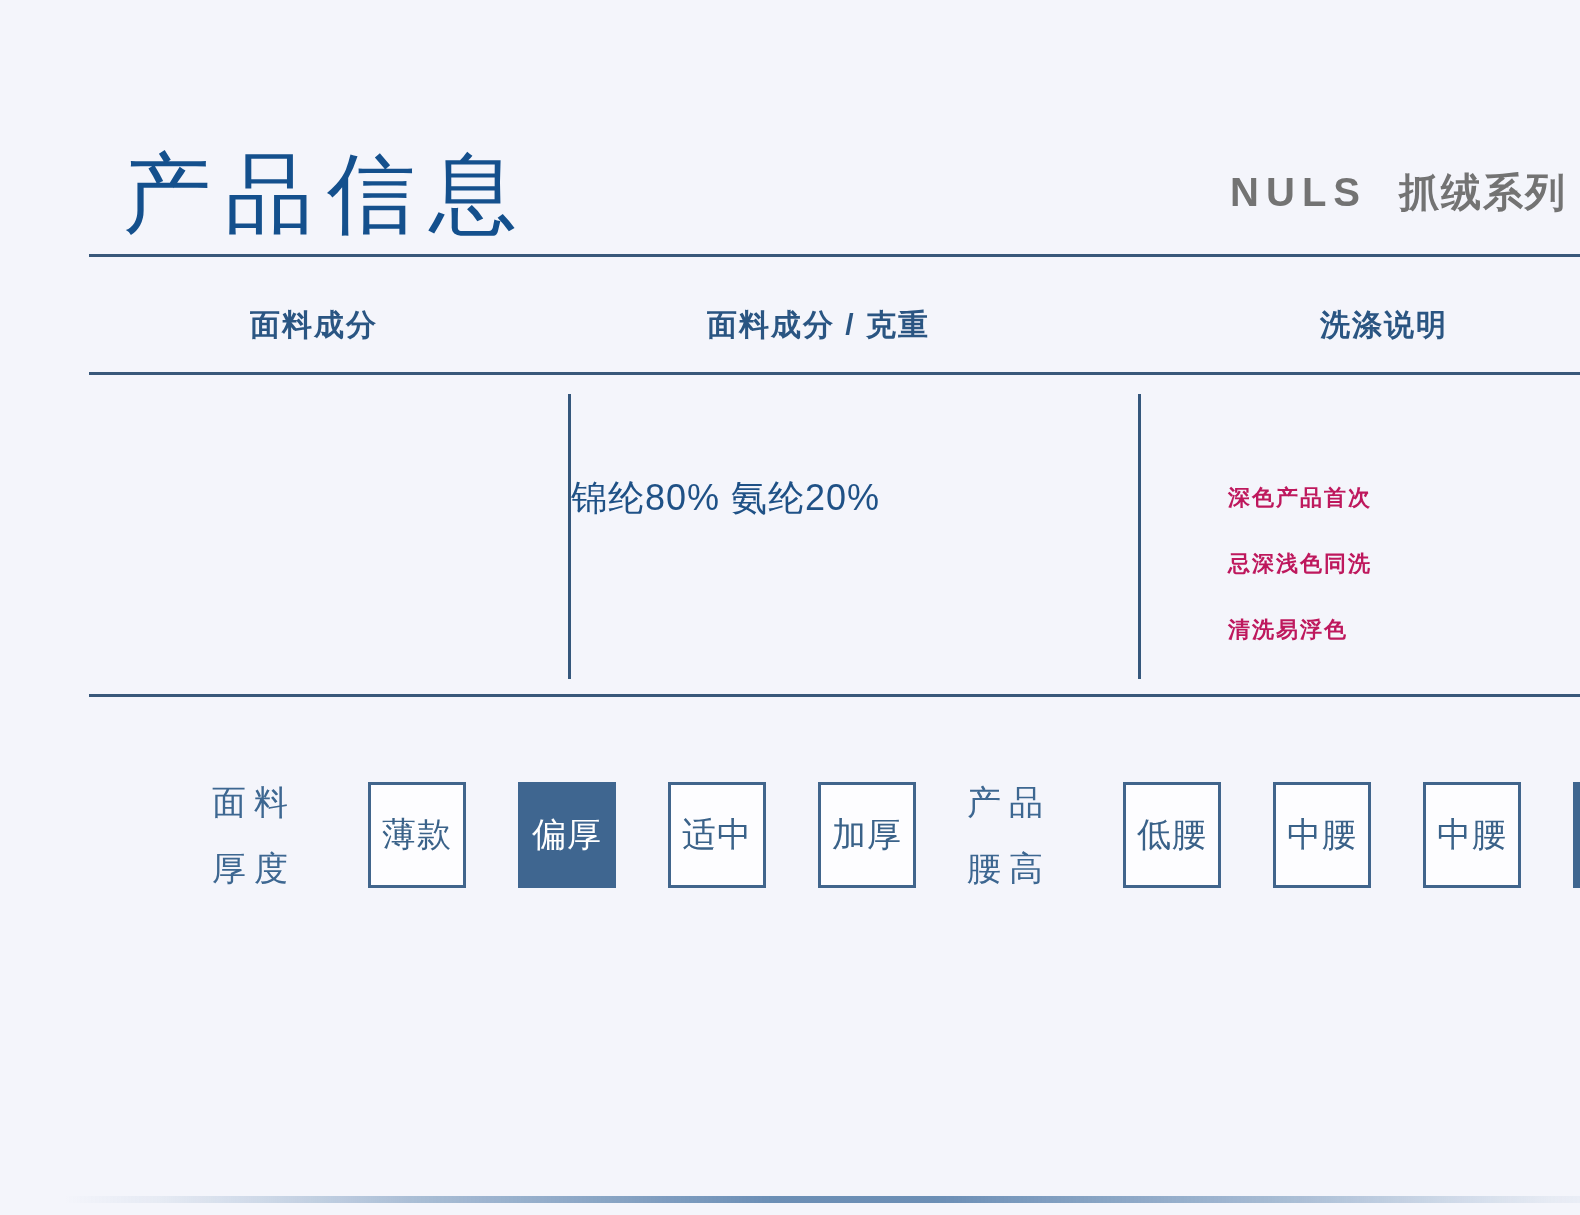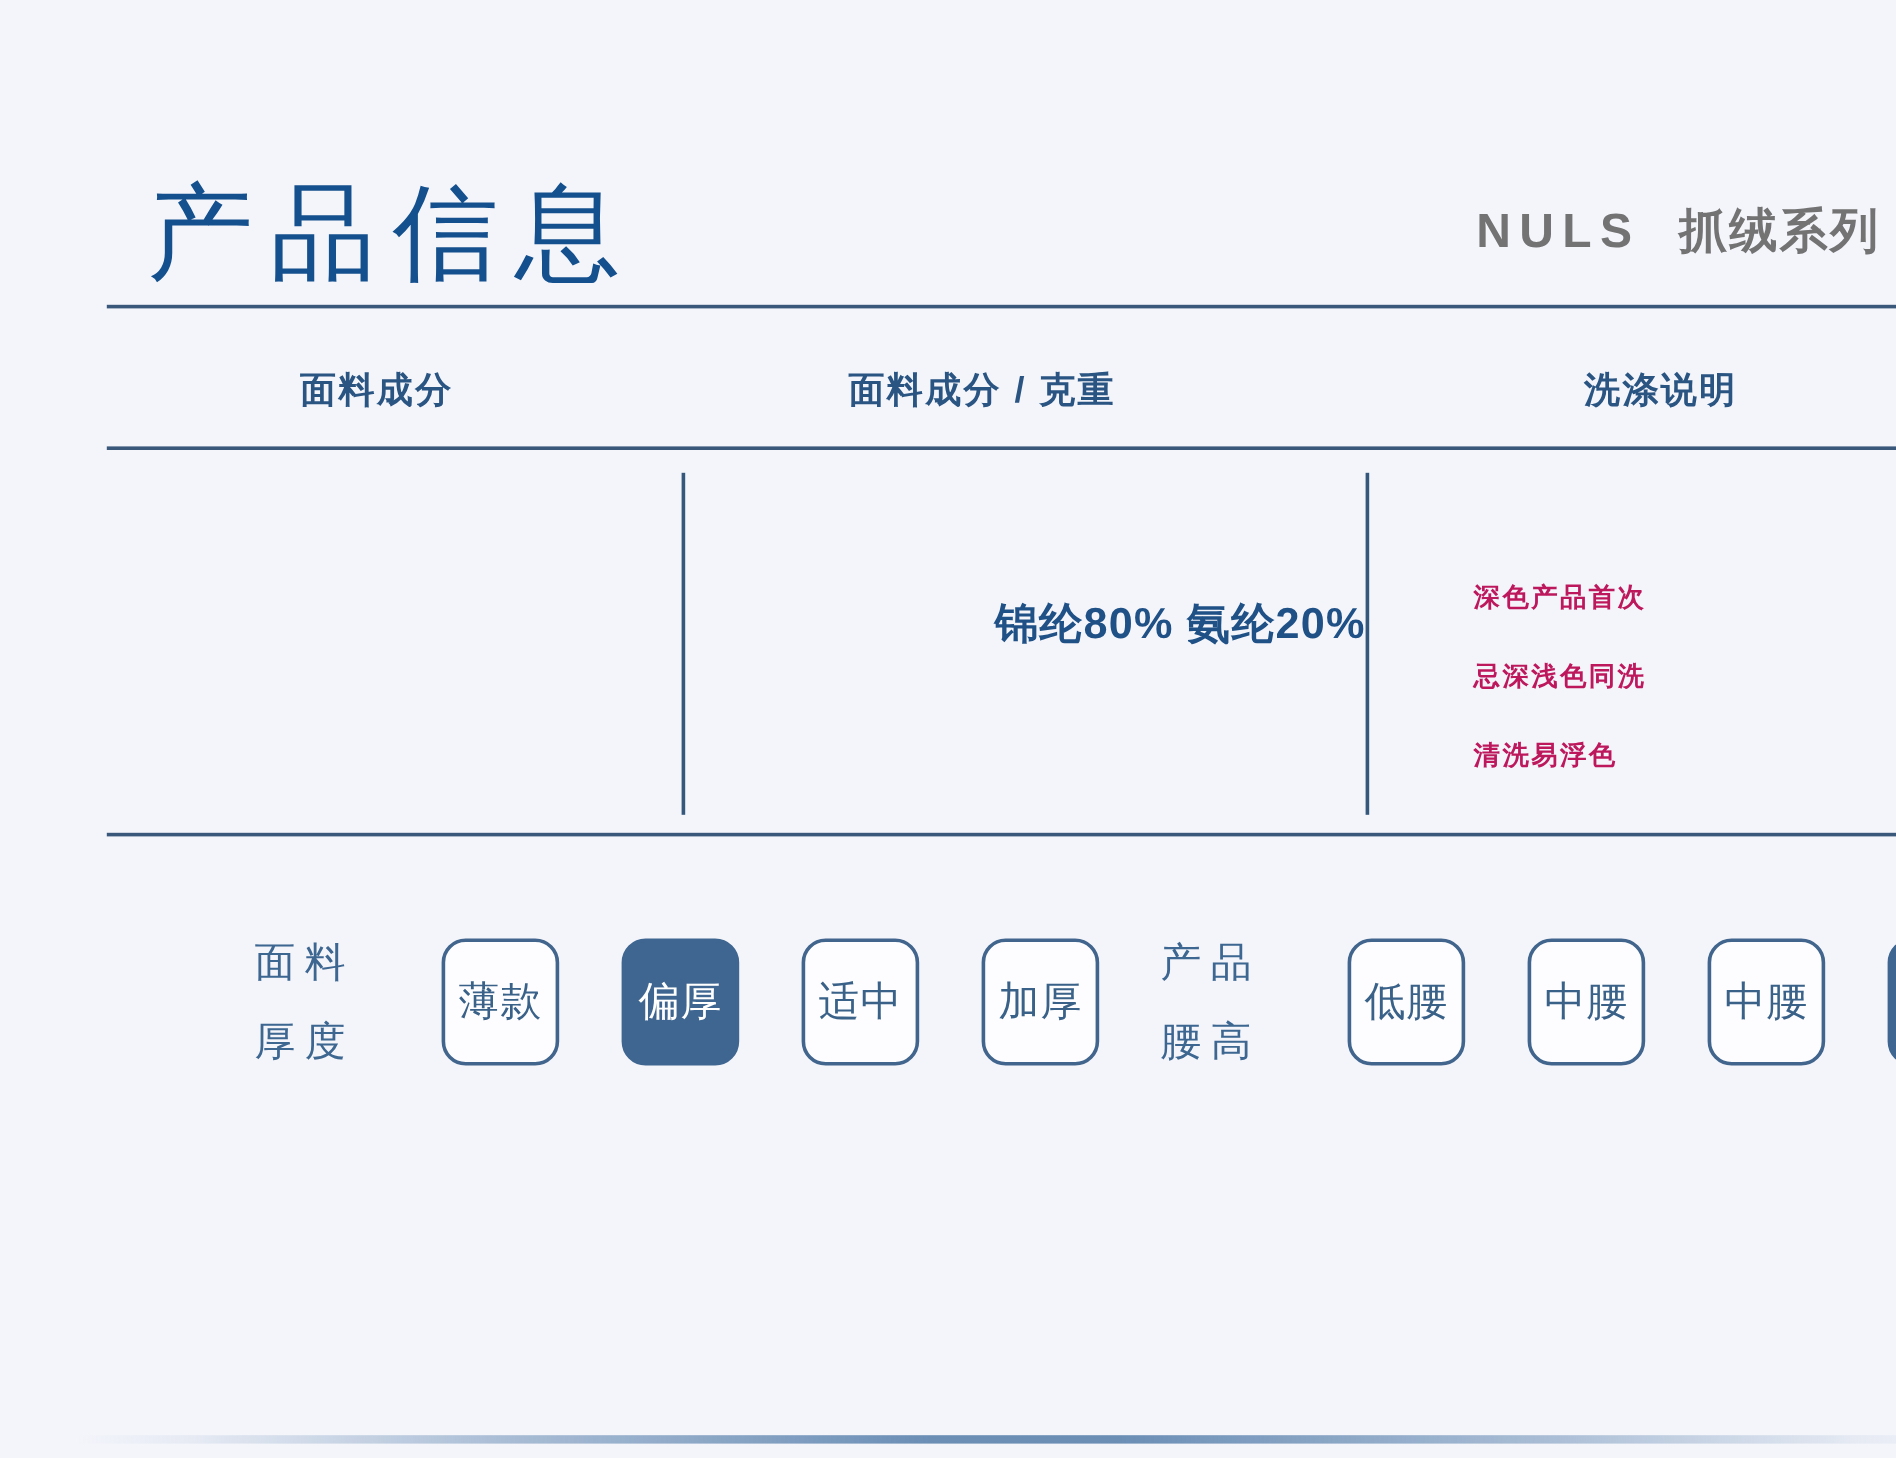--- a/index.html
+++ b/index.html
@@ -107,25 +107,25 @@
     top: 432px;
     width: 479px;
     text-align: center;
     font-size: 40px;
     font-weight: bold;
     letter-spacing: 6px;
     color: #1e5288;
   }
   .cell-fabric {
     left: 507px;
-    top: 432px;
+    top: 410px;
     width: 567px;
-    text-align: right;
+    text-align: left;
     font-size: 36px;
-    font-weight: bold;
+    font-weight: normal;
     letter-spacing: 1px;
     color: #1f5186;
   }
   .cell-wash {
     left: 1148px;
     top: 393px;
     font-size: 22px;
     font-weight: bold;
     line-height: 50px;
     letter-spacing: 2px;
@@ -159,21 +159,21 @@
     margin-right: 24px;
     white-space: nowrap;
   }
   .opt-label span { display: block; }
 
   .chips { display: flex; gap: 20px; }
 
   .chip {
     width: 98px;
     height: 106px;
-    border-radius: 20px;
+    border-radius: 0;
     border: 3px solid #41658c;
     background: #fdfdff;
     color: #3a6289;
     font-size: 34px;
     font-weight: 500;
     letter-spacing: 1px;
     display: flex;
     align-items: center;
     justify-content: center;
     white-space: nowrap;

